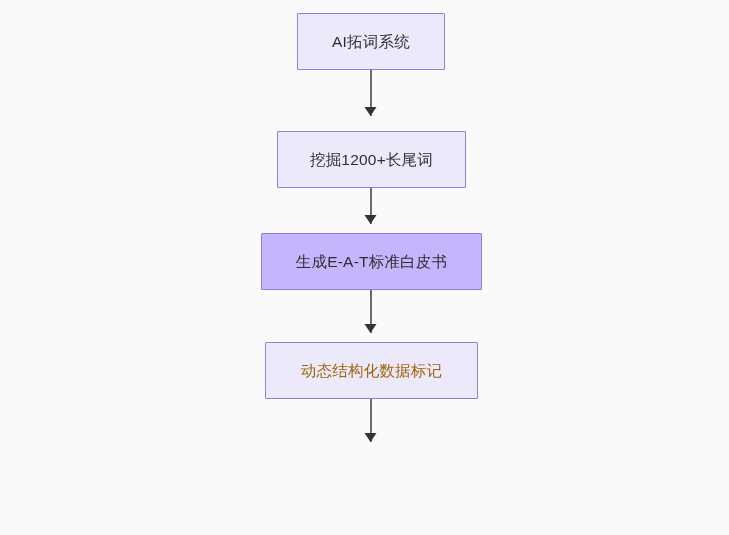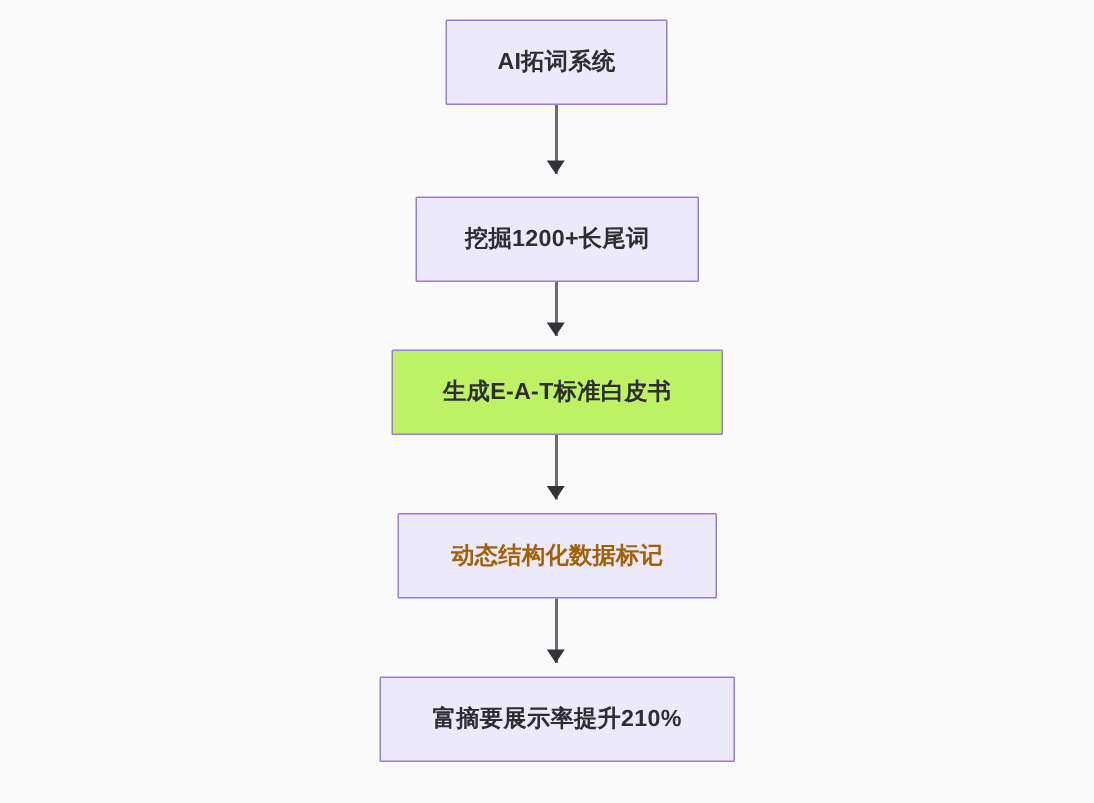--- a/index.html
+++ b/index.html
@@ -10,21 +10,20 @@
     width: 729px;
     height: 535px;
     background: #fafafa;
     font-family: "Liberation Sans", "DejaVu Sans", sans-serif;
     overflow: hidden;
   }
   #flowchart {
     position: relative;
     width: 729px;
     height: 401px;
-    font-weight: bold;
   }
   .node {
     position: absolute;
     box-sizing: border-box;
     background: #ece9fb;
     border: 1.6px solid #9a7cd2;
     border-radius: 1px;
     display: flex;
     align-items: center;
     justify-content: center;
@@ -81,22 +80,19 @@
     <div class="edge" style="left: 371px; top: 399px;">
       <div class="edge-line" style="height: 43px; background: rgb(109, 109, 109);"></div>
       <div class="edge-arrow" style="top: 34px; border-top-color: rgb(51, 51, 56);"></div>
     </div>
     <div class="node" style="left: 297px; top: 13px; width: 148px; height: 57px; background: rgb(236, 233, 251); border-color: rgb(154, 124, 210); color: rgb(46, 46, 50);">
       <span class="node-label">AI拓词系统</span>
     </div>
     <div class="node" style="left: 277px; top: 131px; width: 189px; height: 57px; background: rgb(236, 233, 251); border-color: rgb(154, 124, 210); color: rgb(46, 46, 50);">
       <span class="node-label">挖掘1200+长尾词</span>
     </div>
-    <div class="node" style="left: 261px; top: 233px; width: 221px; height: 57px; background: #bef264; border-color: rgb(154, 124, 210); color: rgb(46, 46, 50);">
+    <div class="node" style="left: 261px; top: 233px; width: 221px; height: 57px; background: #c4b5fd; border-color: rgb(154, 124, 210); color: rgb(46, 46, 50);">
       <span class="node-label">生成E-A-T标准白皮书</span>
     </div>
     <div class="node" style="left: 265px; top: 342px; width: 213px; height: 57px; background: rgb(236, 233, 251); border-color: rgb(154, 124, 210); color: #a16207;">
       <span class="node-label">动态结构化数据标记</span>
     </div>
-    <div class="node" style="left: 253px; top: 451px; width: 237px; height: 57px; background: rgb(236, 233, 251); border-color: rgb(154, 124, 210); color: rgb(46, 46, 50);">
-      <span class="node-label">富摘要展示率提升210%</span>
-    </div>
   </div>
 
 </body></html>

